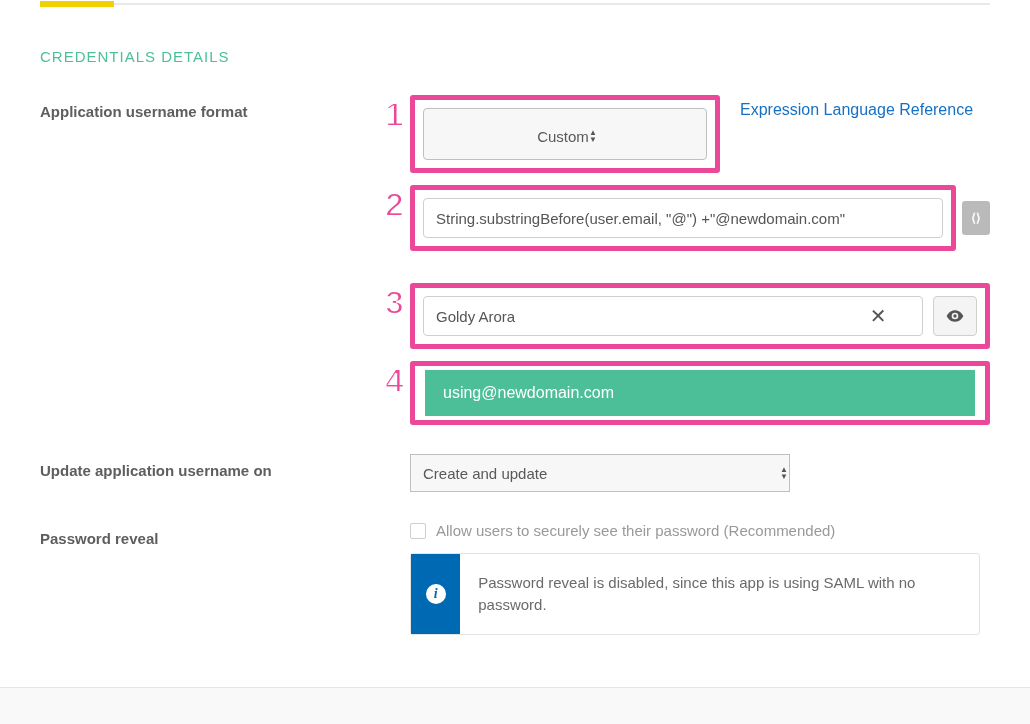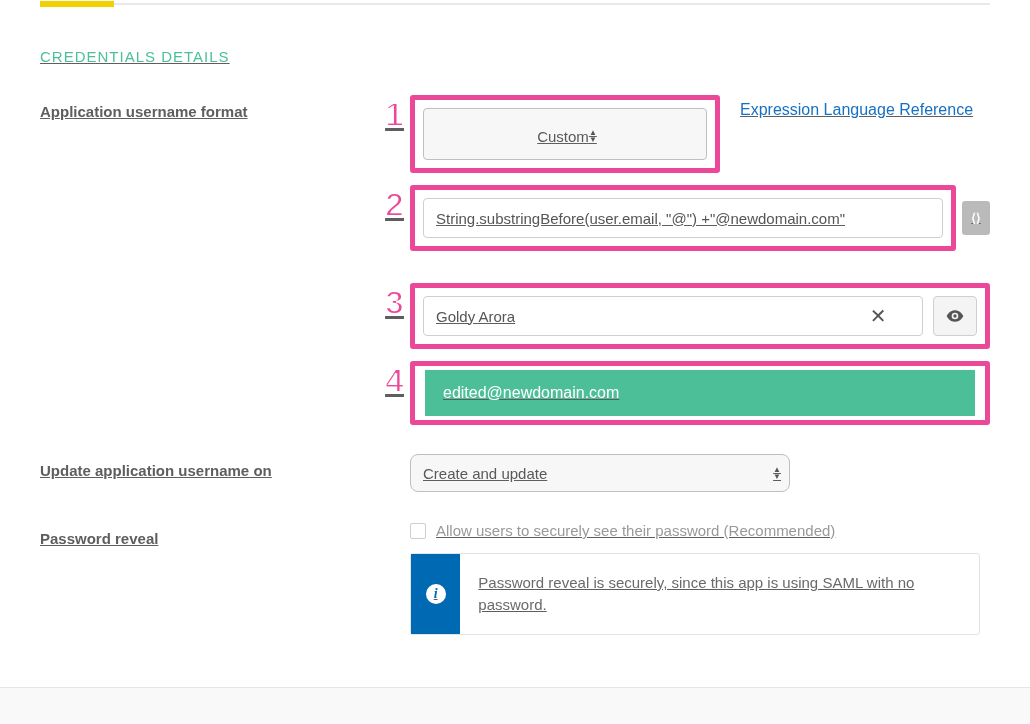--- a/index.html
+++ b/index.html
@@ -8,21 +8,20 @@
     width: 1030px;
     font-family: -apple-system, BlinkMacSystemFont, "Segoe UI", Helvetica, Arial, sans-serif;
     background: #f9f9f9;
     color: #5e5e5e;
   }
   .page {
     background: #fff;
     padding: 0 40px 40px 40px;
     min-height: 640px;
     border-bottom: 1px solid #e5e5e5;
-    text-decoration: underline;
   }
   .topbar {
     display: flex;
     align-items: center;
     height: 8px;
   }
   .yellow-chip {
     width: 74px; height: 6px; background: #f1d101;
   }
   .grey-line { flex:1; height:2px; background:#e9e9e9; }
@@ -150,26 +149,26 @@
     font-size:16px;
     padding: 14px 18px;
     min-height: 46px;
     display:flex; align-items:center;
     flex:1;
   }
   .plain-select {
     width: 380px;
     height: 38px;
     border: 1px solid #bfbfbf;
-    border-radius: 8px;
+    border-radius: 0;
     background: #f7f7f7;
     display:flex;
     align-items:center;
     justify-content:space-between;
-    padding: 0 8px 0 12px;
+    padding: 0 1px 0 12px;
     font-size: 15px;
     color:#595959;
   }
   .checkbox-row { display:flex; align-items:center; gap:10px; color:#999; font-size:15px;}
   .checkbox {
     width:16px;height:16px;border:1px solid #cfcfcf;border-radius:2px;background:#fff;
   }
   .info-box {
     display:flex; margin-top:14px; border:1px solid #e3e3e3; border-radius:3px;
     background:#fff; width:570px;
@@ -261,21 +260,21 @@
     </div>
   </div>
 
   <div class="row">
     <div class="label-col"></div>
     <div class="annot-col">
         <div class="num-badge">4</div>
       </div>
     <div class="field-col">
       <div class="pink-box" style="max-width:610px;padding:4px 10px;">
-        <div class="result-box">edited@newdomain.com</div>
+        <div class="result-box">using@newdomain.com</div>
       </div>
     </div>
   </div>
 
   <div class="row" style="margin-top:29px;">
     <div class="label-col">Update application username on</div>
     <div class="annot-col"></div>
     <div class="field-col">
       <div class="plain-select">
         <span>Create and update</span>
@@ -292,21 +291,21 @@
     <div class="annot-col"></div>
     <div class="field-col">
       <div class="checkbox-row">
         <div class="checkbox"></div>
         <span>Allow users to securely see their password (Recommended)</span>
       </div>
       <div class="info-box">
         <div class="info-ic">
             <span>i</span>
           </div>
-        <div class="info-txt">Password reveal is securely, since this app is using SAML with no password.</div>
+        <div class="info-txt">Password reveal is disabled, since this app is using SAML with no password.</div>
       </div>
     </div>
   </div>
 
 </div>
 
 <div class="footer">
   
 </div>
 

